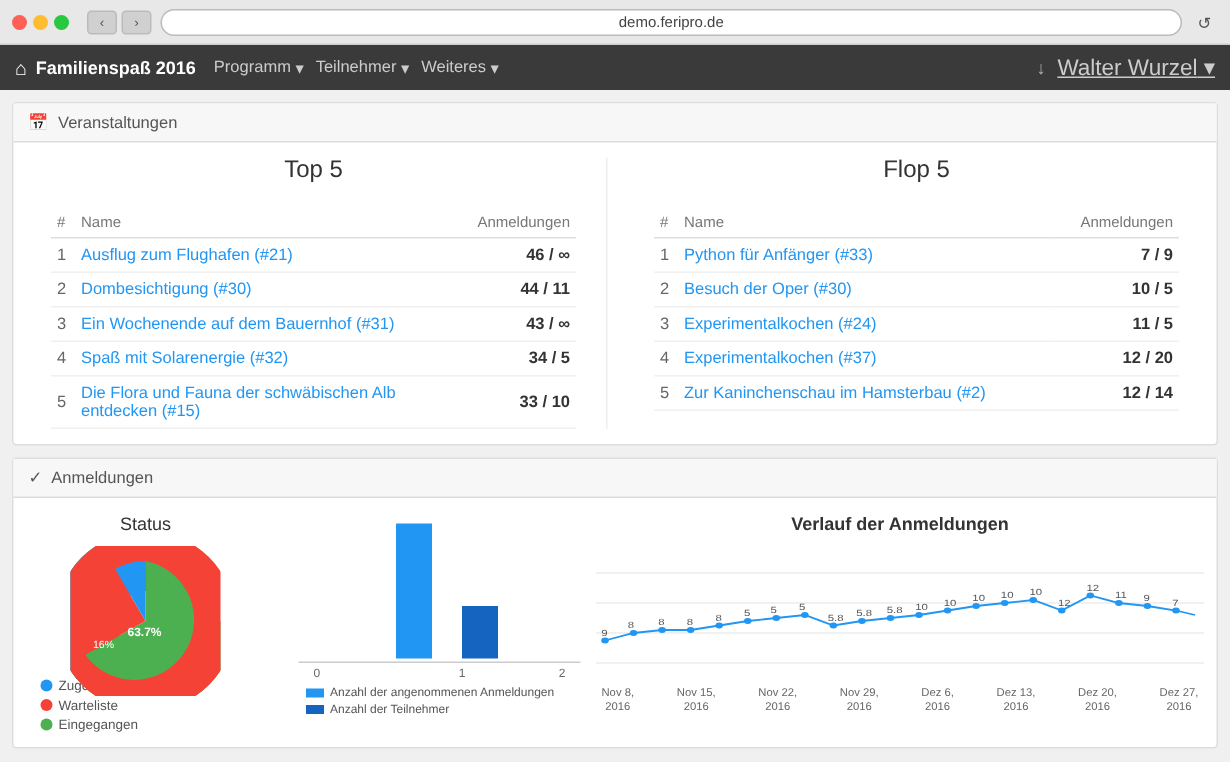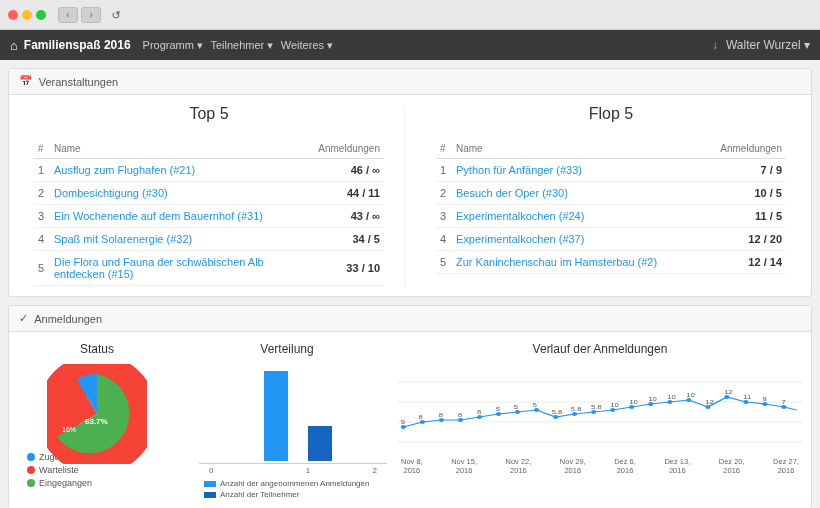--- a/index.html
+++ b/index.html
@@ -68,21 +68,21 @@
     .topnav-brand .home-icon { font-size: 13px; }
     .topnav-menu {
       display: flex; gap: 8px;
     }
     .topnav-item {
       color: #ccc; font-size: 11px; cursor: pointer; display: flex; align-items: center; gap: 3px;
     }
     .topnav-right {
       margin-left: auto; display: flex; align-items: center; gap: 8px;
     }
-    .topnav-user { color: #ccc; font-size: 12px; }
+    .topnav-user { color: #ccc; font-size: 15px; text-decoration: underline; }
 
     
     .content {
       background: #f0f0f0;
       height: calc(508px - 55px);
       overflow-y: auto;
       padding: 8px;
     }
 
     
@@ -251,21 +251,21 @@
       width: 12px; height: 6px;
     }
 
     
     .verlauf-section {
       flex: 1;
       text-align: center;
     }
     .verlauf-title {
       font-size: 12px;
-      font-weight: 400;
+      font-weight: 700;
       color: #333;
       margin-bottom: 6px;
     }
     .line-chart-container {
       position: relative;
       width: 100%;
       height: 100px;
     }
     .line-chart-svg {
       width: 100%;
@@ -285,20 +285,23 @@
 <div class="browser-chrome">
   <div class="browser-controls">
     <div class="traffic-lights">
       <div class="traffic-light tl-red"></div>
       <div class="traffic-light tl-yellow"></div>
       <div class="traffic-light tl-green"></div>
     </div>
     <div class="nav-btns">
       <div class="nav-btn">‹</div>
       <div class="nav-btn">›</div>
+    </div>
+    <div class="address-bar">
+      <span>demo.feripro.de</span>
     </div>
     <div class="refresh-btn">↺</div>
   </div>
 </div>
 
 <div class="topnav">
   <div class="topnav-brand">
     <span class="home-icon">⌂</span>
     <span>Familienspaß 2016</span>
   </div>
@@ -458,21 +461,20 @@
             <span>Warteliste</span>
           </div>
           <div class="legend-item">
             <div class="legend-dot" style="background:#4CAF50;"></div>
             <span>Eingegangen</span>
           </div>
         </div>
       </div>
 
       <div class="verteilung-section">
-        <div class="verteilung-title">Verteilung</div>
         <div style="position:relative; padding-left:12px;">
           <div class="bar-chart-area">
             <div class="bar-group">
               <div class="bar" style="height:90px; background:#2196F3;"></div>
             </div>
             <div class="bar-group">
               <div class="bar" style="height:35px; background:#1565C0;"></div>
             </div>
           </div>
           <div class="bar-x-labels">

